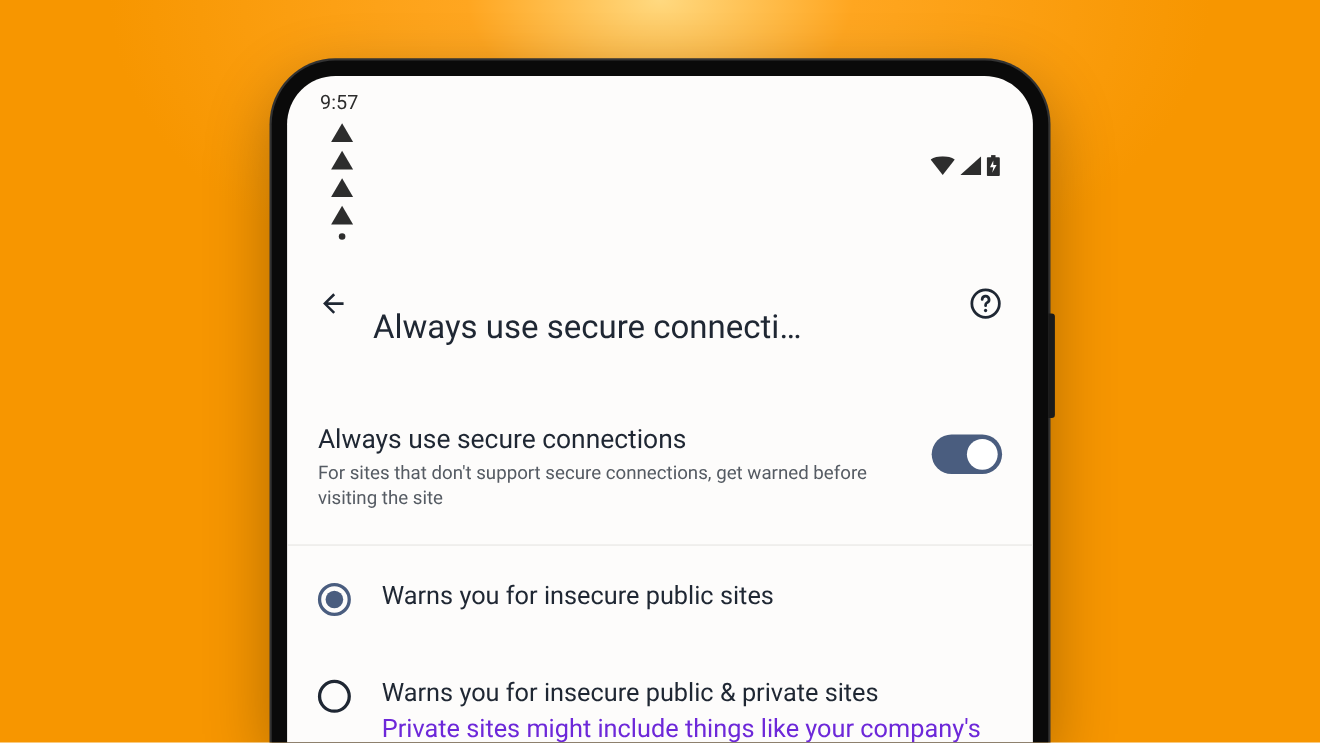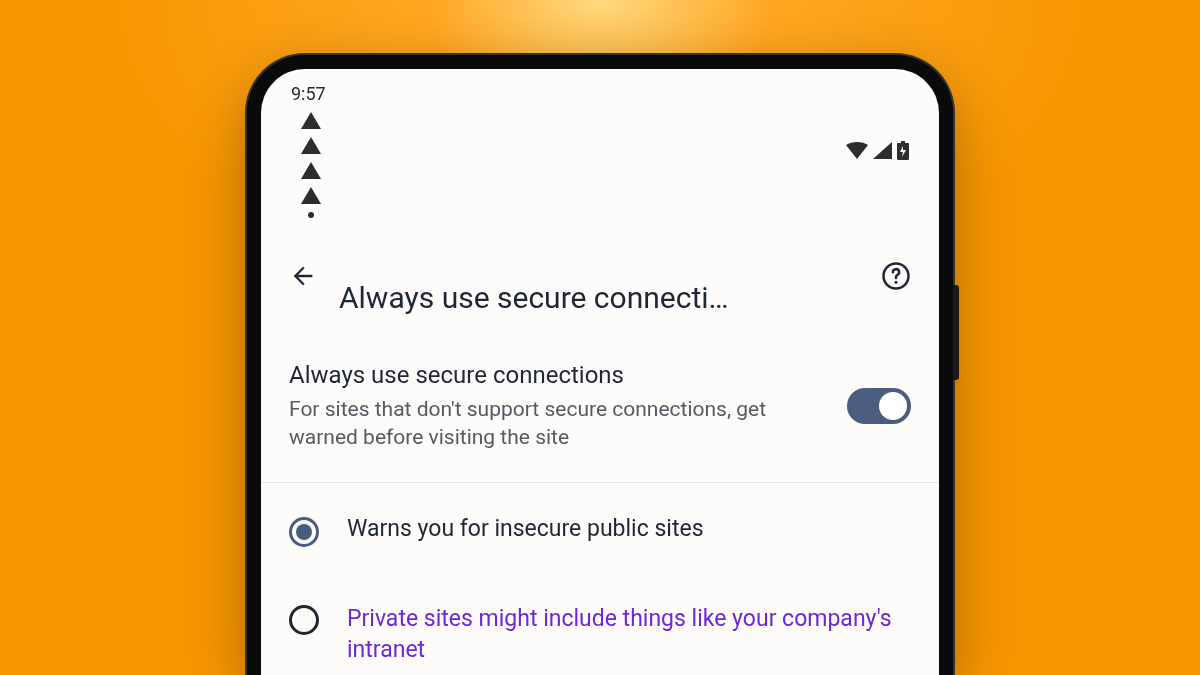--- a/index.html
+++ b/index.html
@@ -75,23 +75,23 @@
       text-overflow: ellipsis;
       margin-top: 40px;
     }
     .help-btn { flex-shrink: 0; cursor: pointer; }
     .setting-row {
       display: flex;
       align-items: center;
       padding: 28px 28px 30px 28px;
       border-bottom: 1px solid #e6e4e2;
     }
-    .setting-text { flex: 1; }
+    .setting-text { flex: 1; margin-top: 24px; }
     .setting-title { font-size: 24px; color: #1f2733; margin-bottom: 6px; }
-    .setting-desc { font-size: 21px; color: #555b63; line-height: 1.35; }
+    .setting-desc { font-size: 17px; color: #555b63; line-height: 1.35; }
     .toggle {
       width: 64px; height: 36px;
       background: #4a5d7f;
       border-radius: 18px;
       position: relative;
       flex-shrink: 0;
       margin-left: 20px;
       cursor: pointer;
     }
     .toggle-knob {
@@ -197,18 +197,19 @@
         <div class="radio-inner"></div>
       </div>
       <div class="radio-text">
         <div class="radio-title">Warns you for insecure public sites</div>
       </div>
     </div>
 
     <div class="radio-row">
       <div class="radio-outer"></div>
       <div class="radio-text">
+        <div class="radio-title">Warns you for insecure public &amp; private sites</div>
         <div class="radio-desc">Private sites might include things like your company's intranet</div>
       </div>
     </div>
 
   </div>
 </div>
 
 </body></html>

